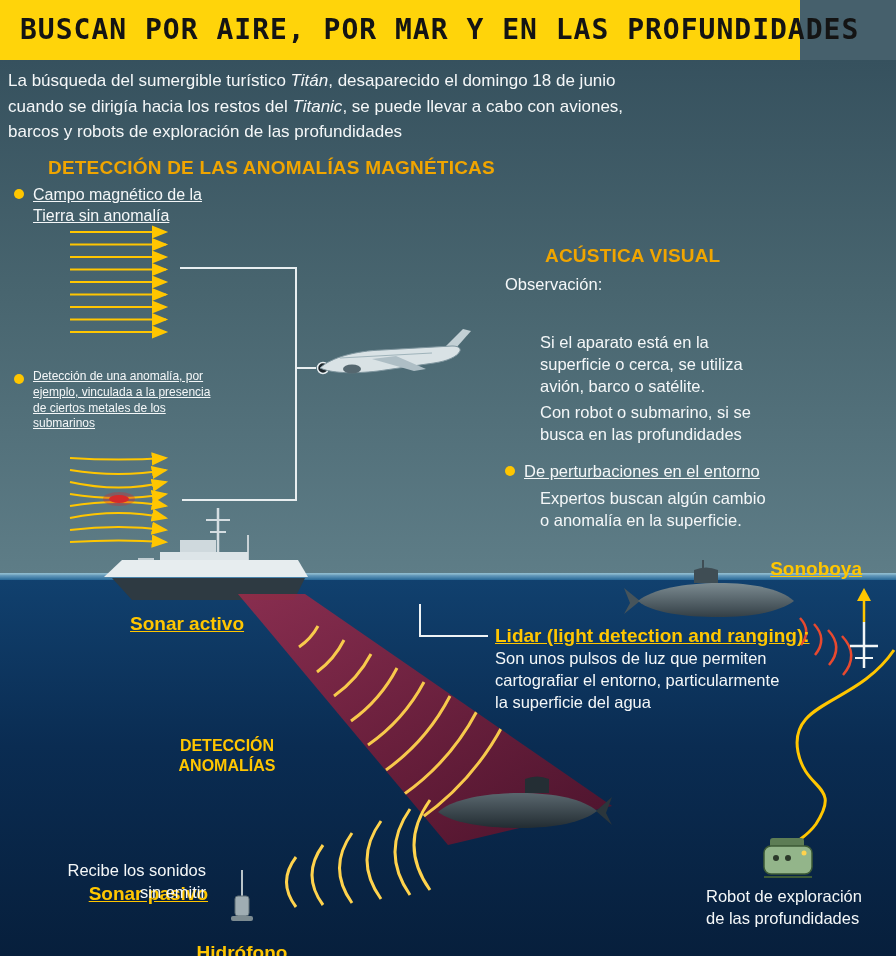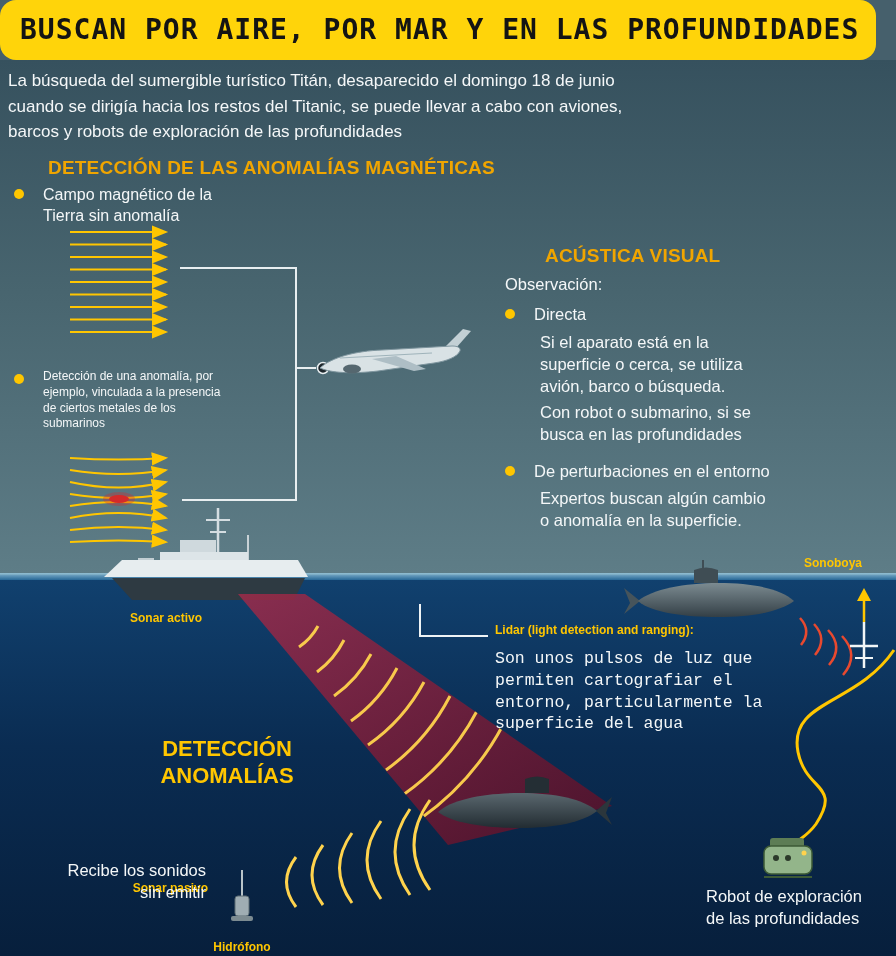--- a/index.html
+++ b/index.html
@@ -1,39 +1,39 @@
 <!DOCTYPE html>
 <html><head>
 <meta charset="utf-8">
 <style>
   html,body{margin:0;padding:0;background:#222;}
   #stage{position:relative;width:896px;height:956px;overflow:hidden;
          font-family:"Liberation Sans",sans-serif;background:#46606c;}
   .abs{position:absolute;}
   
-  #header{left:0;top:0;width:876px;height:60px;background:#ffd40a;z-index:1;border-radius:16px;}
+  #header{left:0;top:0;width:800px;height:60px;background:#ffd40a;z-index:1;}
   #header .t{position:absolute;left:20px;top:0;line-height:60px;
       font-family:"DejaVu Sans Mono",monospace;font-weight:bold;font-size:28px;
       letter-spacing:1px;color:#141414;white-space:nowrap;}
   #sky{left:0;top:60px;width:896px;height:515px;
       background:linear-gradient(180deg,#36515e 0%,#48656f 45%,#5e7d87 100%);z-index:0;}
   #ocean{left:0;top:575px;width:896px;height:381px;
       background:linear-gradient(180deg,#11416f 0%,#0a2c52 45%,#071f3c 100%);z-index:0;}
   #waterline{left:0;top:573px;width:896px;height:7px;
       background:linear-gradient(180deg,#9ccbe0,#2b6e9e);opacity:.85;z-index:1;}
   svg.layer{left:0;top:0;width:896px;height:956px;z-index:2;pointer-events:none;}
   .txt{z-index:3;color:#f4f7f8;font-size:16.5px;line-height:1.32;}
   .intro{font-size:17px;line-height:1.5;}
-  .em{}
+  .em{font-style:italic;}
   .sec-title{color:#f0a500;font-weight:bold;font-size:19px;letter-spacing:.2px;white-space:nowrap;margin-left:40px;}
   .yel{color:#ffc600;font-weight:bold;}
-  .lbl{font-size:12px;}
-  .bullet{display:flex;gap:19px;}
+  .lbl{font-size:19px;text-decoration:underline;}
+  .bullet{display:flex;gap:9px;text-decoration:underline;}
   .dot{width:10px;height:10px;border-radius:50%;background:#ffc600;flex:0 0 auto;margin-top:5px;}
-  .big{font-size:22px;line-height:1.22;}
+  .big{font-size:16px;line-height:1.22;}
 </style>
 </head>
 <body>
 
 <div id="stage">
 
   <div id="sky" class="abs"></div>
   <div id="ocean" class="abs"></div>
   <div id="waterline" class="abs"></div>
 
@@ -200,40 +200,36 @@
   </div>
 
   <div class="abs txt bullet" style="left:14px;top:369px;width:212px;font-size:12px;">
     <span class="dot"></span>
     <span>Detección de una anomalía, por ejemplo, vinculada a la presencia de ciertos metales de los submarinos</span>
   </div>
 
   <div class="abs txt sec-title" style="left:505px;top:243px;">ACÚSTICA VISUAL</div>
   <div class="abs txt" style="left:505px;top:274px;">Observación:</div>
 
-  <div class="abs txt bullet" style="left:505px;top:304px;width:200px;">
-    <span class="dot"></span>
-    <span>Directa</span>
-  </div>
-
-  <div class="abs txt" style="left:540px;top:332px;width:218px;">Si el aparato está en la superficie o cerca, se utiliza avión, barco o búsqueda.</div>
+
+  <div class="abs txt" style="left:540px;top:332px;width:218px;">Si el aparato está en la superficie o cerca, se utiliza avión, barco o satélite.</div>
   <div class="abs txt" style="left:540px;top:402px;width:240px;">Con robot o submarino, si se busca en las profundidades</div>
 
   <div class="abs txt bullet" style="left:505px;top:461px;width:290px;">
     <span class="dot"></span>
     <span>De perturbaciones en el entorno</span>
   </div>
   <div class="abs txt" style="left:540px;top:488px;width:228px;">Expertos buscan algún cambio o anomalía en la superficie.</div>
 
   <div class="abs txt yel lbl" style="left:770px;top:556px;width:92px;text-align:right;">Sonoboya</div>
 
   <div class="abs txt yel lbl" style="left:130px;top:611px;">Sonar activo</div>
 
   <div class="abs txt yel lbl" style="left:495px;top:623px;white-space:nowrap;">Lidar (light detection and ranging):</div>
-  <div class="abs txt" style="left:495px;top:648px;width:290px;font-family:Liberation Mono, monospace;">Son unos pulsos de luz que permiten cartografiar el entorno, particularmente la superficie del agua</div>
+  <div class="abs txt" style="left:495px;top:648px;width:290px;">Son unos pulsos de luz que permiten cartografiar el entorno, particularmente la superficie del agua</div>
 
   <div class="abs txt yel big" style="left:132px;top:736px;width:190px;text-align:center;">
     <div>DETECCIÓN</div>
     <div>ANOMALÍAS</div>
   </div>
 
   <div class="abs txt yel lbl" style="left:60px;top:881px;width:148px;text-align:right;">Sonar pasivo</div>
   <div class="abs txt" style="left:56px;top:860px;width:150px;text-align:right;">Recibe los sonidos sin emitir</div>
 
   <div class="abs txt yel lbl" style="left:190px;top:900px;width:104px;text-align:center;margin-top:40px;">Hidrófono</div>

